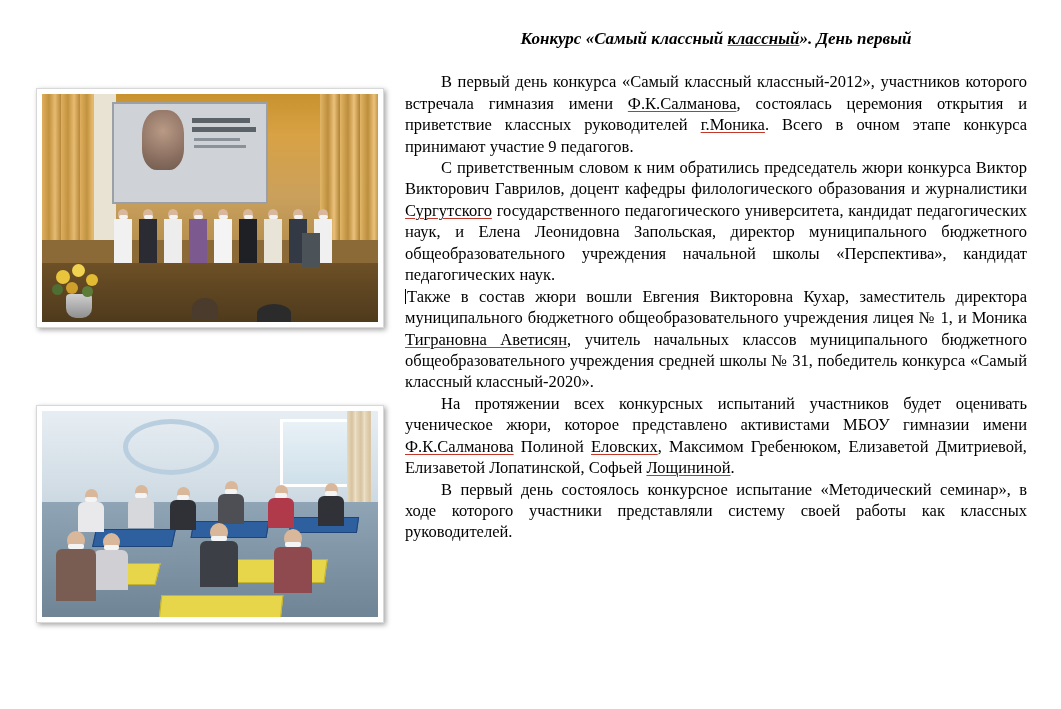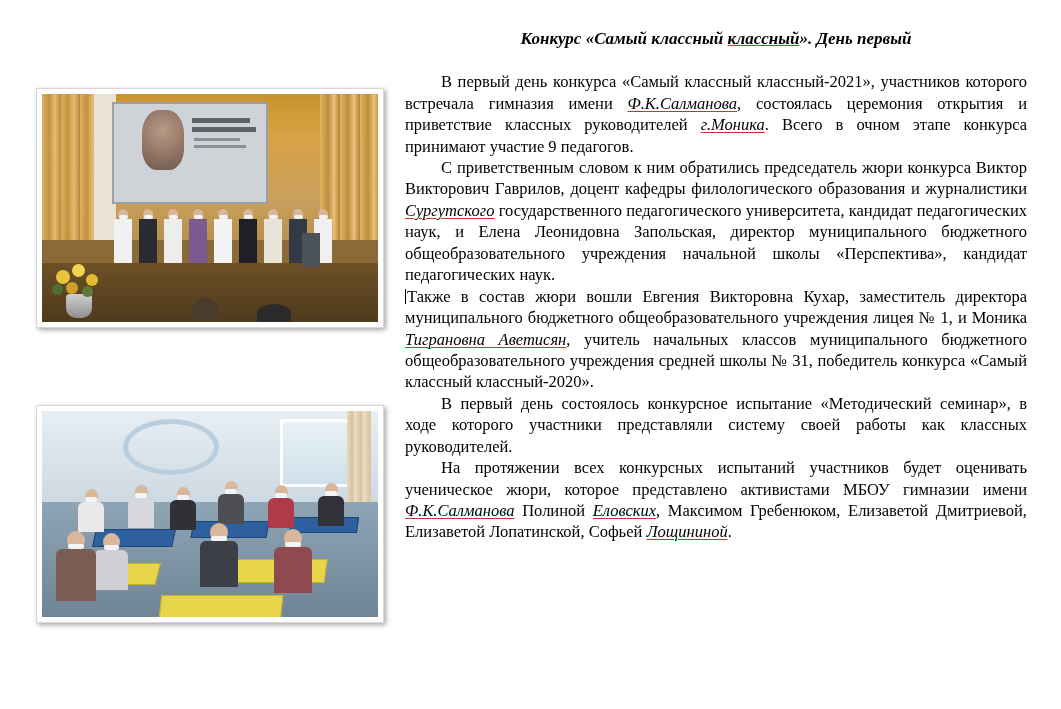--- a/index.html
+++ b/index.html
@@ -206,21 +206,20 @@
     line-height: 1.30;
     text-align: justify;
     text-indent: 36px;
     hyphens: none;
   }
   .u-red {
     text-decoration: underline;
     text-decoration-color: #c0392b;
     text-decoration-thickness: 1px;
     text-underline-offset: 2px;
-    font-style: italic;
   }
   .caret {
     display: inline-block;
     width: 1px;
     height: 15px;
     background: #000;
     vertical-align: -2px;
     margin-right: 1px;
   }
 </style>
@@ -382,33 +381,33 @@
     </div>
   </div>
 
   <div class="text-col">
     <div class="doc-title">
       <span>Конкурс «Самый классный </span><span class="u">классный</span><span>». День первый</span>
     </div>
 
 
     <p class="body-par">
-      <span>В первый день конкурса «Самый классный классный-2021», участников которого встречала гимназия имени </span><span class="u-red">Ф.К.Салманова</span><span>, состоялась церемония открытия и приветствие классных руководителей </span><span class="u-red">г.Моника</span><span>. Всего в очном этапе конкурса принимают участие 9 педагогов.</span>
+      <span>В первый день конкурса «Самый классный классный-2012», участников которого встречала гимназия имени </span><span class="u-red">Ф.К.Салманова</span><span>, состоялась церемония открытия и приветствие классных руководителей </span><span class="u-red">г.Моника</span><span>. Всего в очном этапе конкурса принимают участие 9 педагогов.</span>
     </p>
 
     <p class="body-par">
       <span>С приветственным словом к ним обратились председатель жюри конкурса Виктор Викторович Гаврилов, доцент кафедры филологического образования и журналистики </span><span class="u-red">Сургутского</span><span> государственного педагогического университета, кандидат педагогических наук, и Елена Леонидовна Запольская, директор муниципального бюджетного общеобразовательного учреждения начальной школы «Перспектива», кандидат педагогических наук.</span>
     </p>
 
     <p class="body-par" style="text-indent:0;">
       <span class="caret"></span><span>Также в состав жюри вошли Евгения Викторовна Кухар, заместитель директора муниципального бюджетного общеобразовательного учреждения лицея № 1, и Моника </span><span class="u-red">Тиграновна Аветисян</span><span>, учитель начальных классов муниципального бюджетного общеобразовательного учреждения средней школы № 31, победитель конкурса «Самый классный классный-2020».</span>
     </p>
 
     <p class="body-par">
+      <span>На протяжении всех конкурсных испытаний участников будет оценивать ученическое жюри, которое представлено активистами МБОУ гимназии имени </span><span class="u-red">Ф.К.Салманова</span><span> Полиной </span><span class="u-red">Еловских</span><span>, Максимом Гребенюком, Елизаветой Дмитриевой, Елизаветой Лопатинской, Софьей </span><span class="u-red">Лощининой</span><span>.</span>
+    </p>
+
+    <p class="body-par">
       <span>В первый день состоялось конкурсное испытание «Методический семинар», в ходе которого участники представляли систему своей работы как классных руководителей.</span>
     </p>
-
-    <p class="body-par">
-      <span>На протяжении всех конкурсных испытаний участников будет оценивать ученическое жюри, которое представлено активистами МБОУ гимназии имени </span><span class="u-red">Ф.К.Салманова</span><span> Полиной </span><span class="u-red">Еловских</span><span>, Максимом Гребенюком, Елизаветой Дмитриевой, Елизаветой Лопатинской, Софьей </span><span class="u-red">Лощининой</span><span>.</span>
-    </p>
   </div>
 
 </div>
 
 </body></html>

